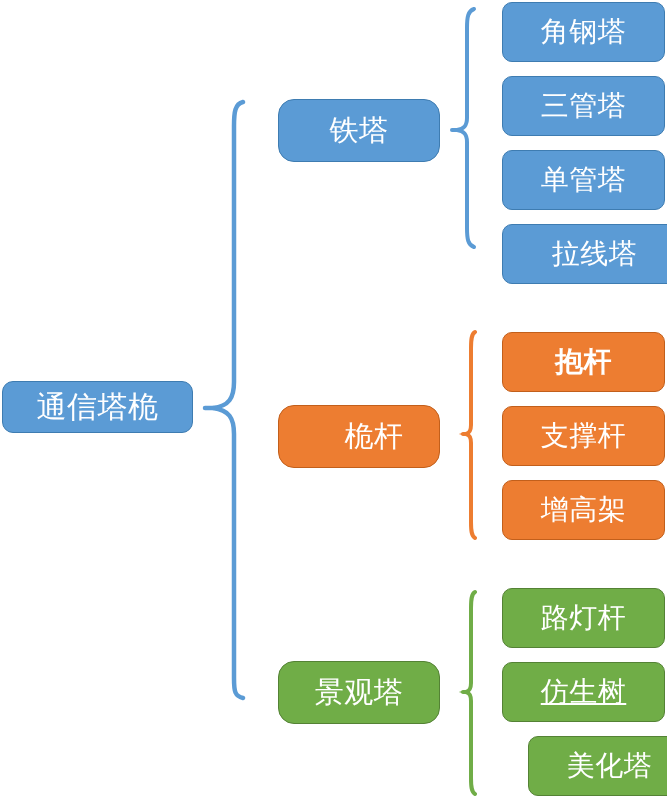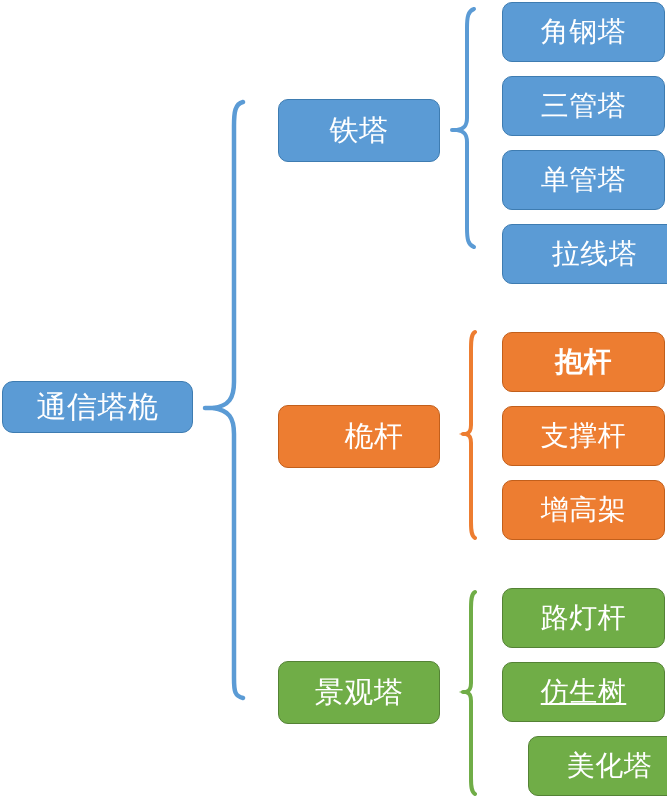--- a/index.html
+++ b/index.html
@@ -29,21 +29,21 @@
     letter-spacing: 0.5px;
     line-height: 1;
     white-space: nowrap;
     user-select: none;
   }
   .node.blue   { background: #5B9BD5; border-color: #3E7CB1; }
   .node.orange { background: #ED7D31; border-color: #C25F1B; }
   .node.green  { background: #70AD47; border-color: #548235; }
 
   .node.root   { font-size: 30px; border-radius: 11px; }
-  .node.branch { font-size: 29px; border-radius: 10px; }
+  .node.branch { font-size: 29px; border-radius: 16px; }
   .node.leaf   { font-size: 28px; border-radius: 10px; }
 
   .brace {
     position: absolute;
     pointer-events: none;
   }
   .brace svg { display: block; overflow: visible; }
 </style>
 </head>
 <body>

